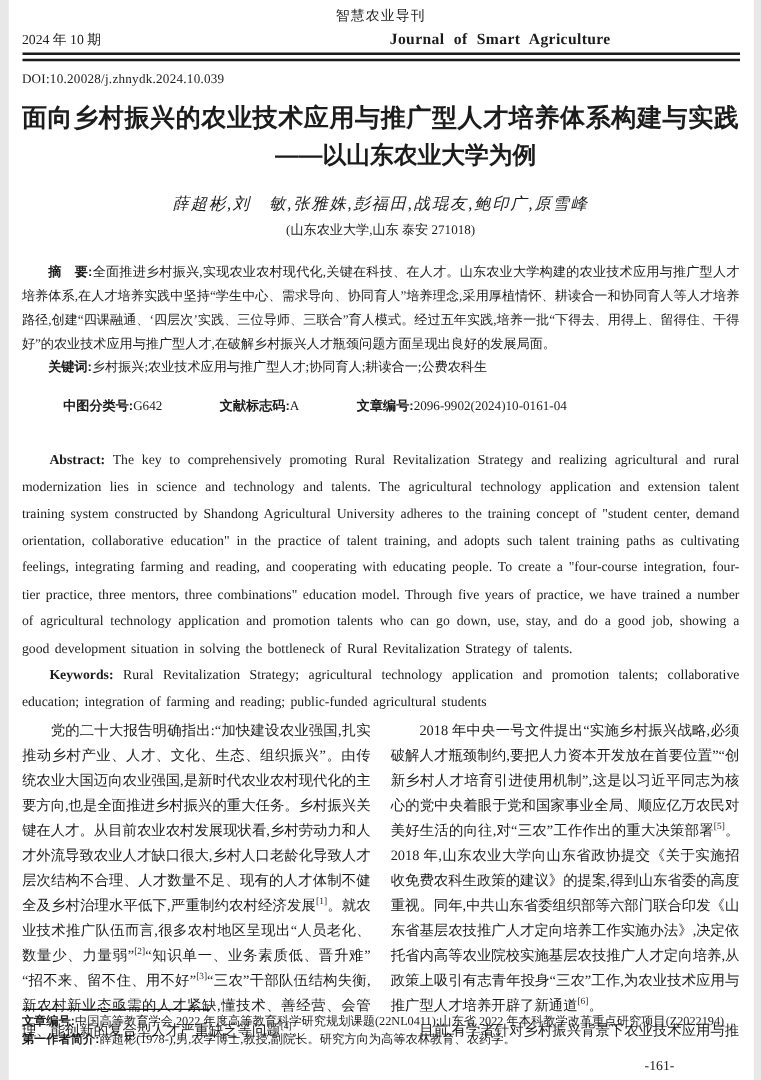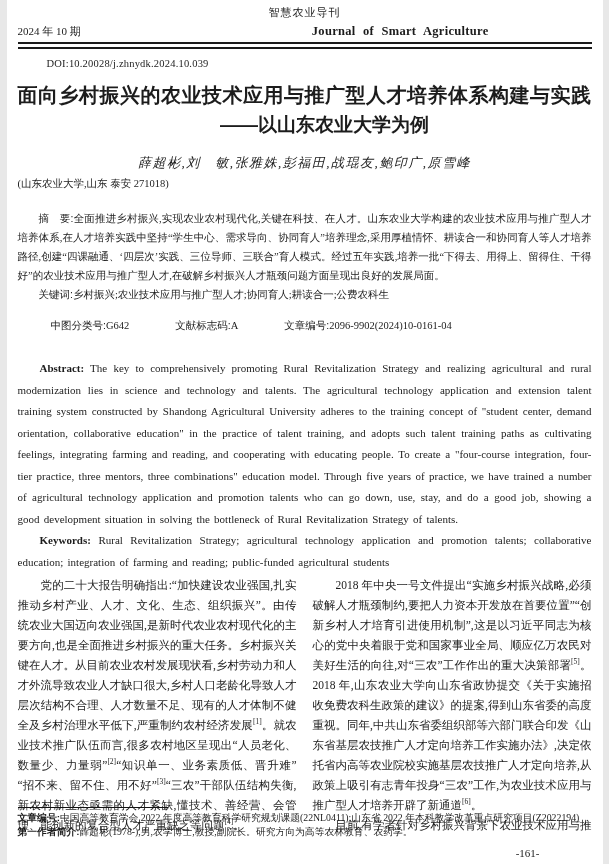--- a/index.html
+++ b/index.html
@@ -12,35 +12,35 @@
   
   .masthead-cn{text-align:center;font-size:11px;letter-spacing:1px;}
   .header-row{display:flex;align-items:flex-start;margin-top:4px;font-size:11px;}
   .header-row .side{flex:1;}
   .header-row .side.right{text-align:right;}
   .masthead-en{
     flex:2;text-align:center;font-weight:bold;font-size:12.5px;
     font-family:"Liberation Serif",serif;word-spacing:4px;letter-spacing:0.3px;
   }
   .double-rule{margin-top:3px;height:3px;border-top:2px solid #1b1b1b;border-bottom:2px solid #1b1b1b;}
-  .doi{margin-top:9px;font-size:10.5px;letter-spacing:0.2px;margin-left:29px;}
+  .doi{margin-top:9px;font-size:10.5px;letter-spacing:0.2px;}
   
   .title{
     margin:13px 0 0 0;font-size:20px;font-weight:bold;
     font-family:"Liberation Sans","DejaVu Sans",sans-serif;letter-spacing:0.5px;line-height:27px;
   }
   .subtitle{
     text-align:center;font-size:19px;font-weight:bold;line-height:26px;
     font-family:"Liberation Sans","DejaVu Sans",sans-serif;margin-top:3px;padding-left:40px;
   }
   .authors{margin-top:16px;text-align:center;font-size:13px;letter-spacing:1.5px;font-style:italic;}
-  .affiliation{margin-top:5px;font-size:10.5px;}
+  .affiliation{margin-top:5px;text-align:center;font-size:10.5px;}
   
   .abstract-cn{margin:18px 0 0 0;font-size:10.5px;line-height:19px;text-align:justify;text-indent:2em;}
-  .label-cn{font-weight:normal;font-family:"Liberation Sans","DejaVu Sans",sans-serif;}
+  .label-cn{font-weight:bold;font-family:"Liberation Sans","DejaVu Sans",sans-serif;}
   .keywords-cn{margin:0;font-size:10.5px;line-height:19px;text-align:justify;text-indent:2em;}
   .class-line{margin:12px;font-size:10.5px;line-height:19px;text-indent:2em;}
   .class-line .item{margin-right:46px;}
   .class-line .item:last-child{margin-right:0;}
   .abstract-en{margin:23px 0 0 0;font-size:11px;line-height:21.5px;text-align:justify;text-indent:2em;word-spacing:1.5px;}
   .label-en{font-weight:bold;}
   .keywords-en{margin:0;font-size:11px;line-height:21.5px;text-align:justify;text-indent:2em;word-spacing:1.5px;}
   
   .columns{display:flex;gap:16px;margin-top:2px;height:266px;overflow:hidden;}
   .col{flex:1;min-width:0;}

